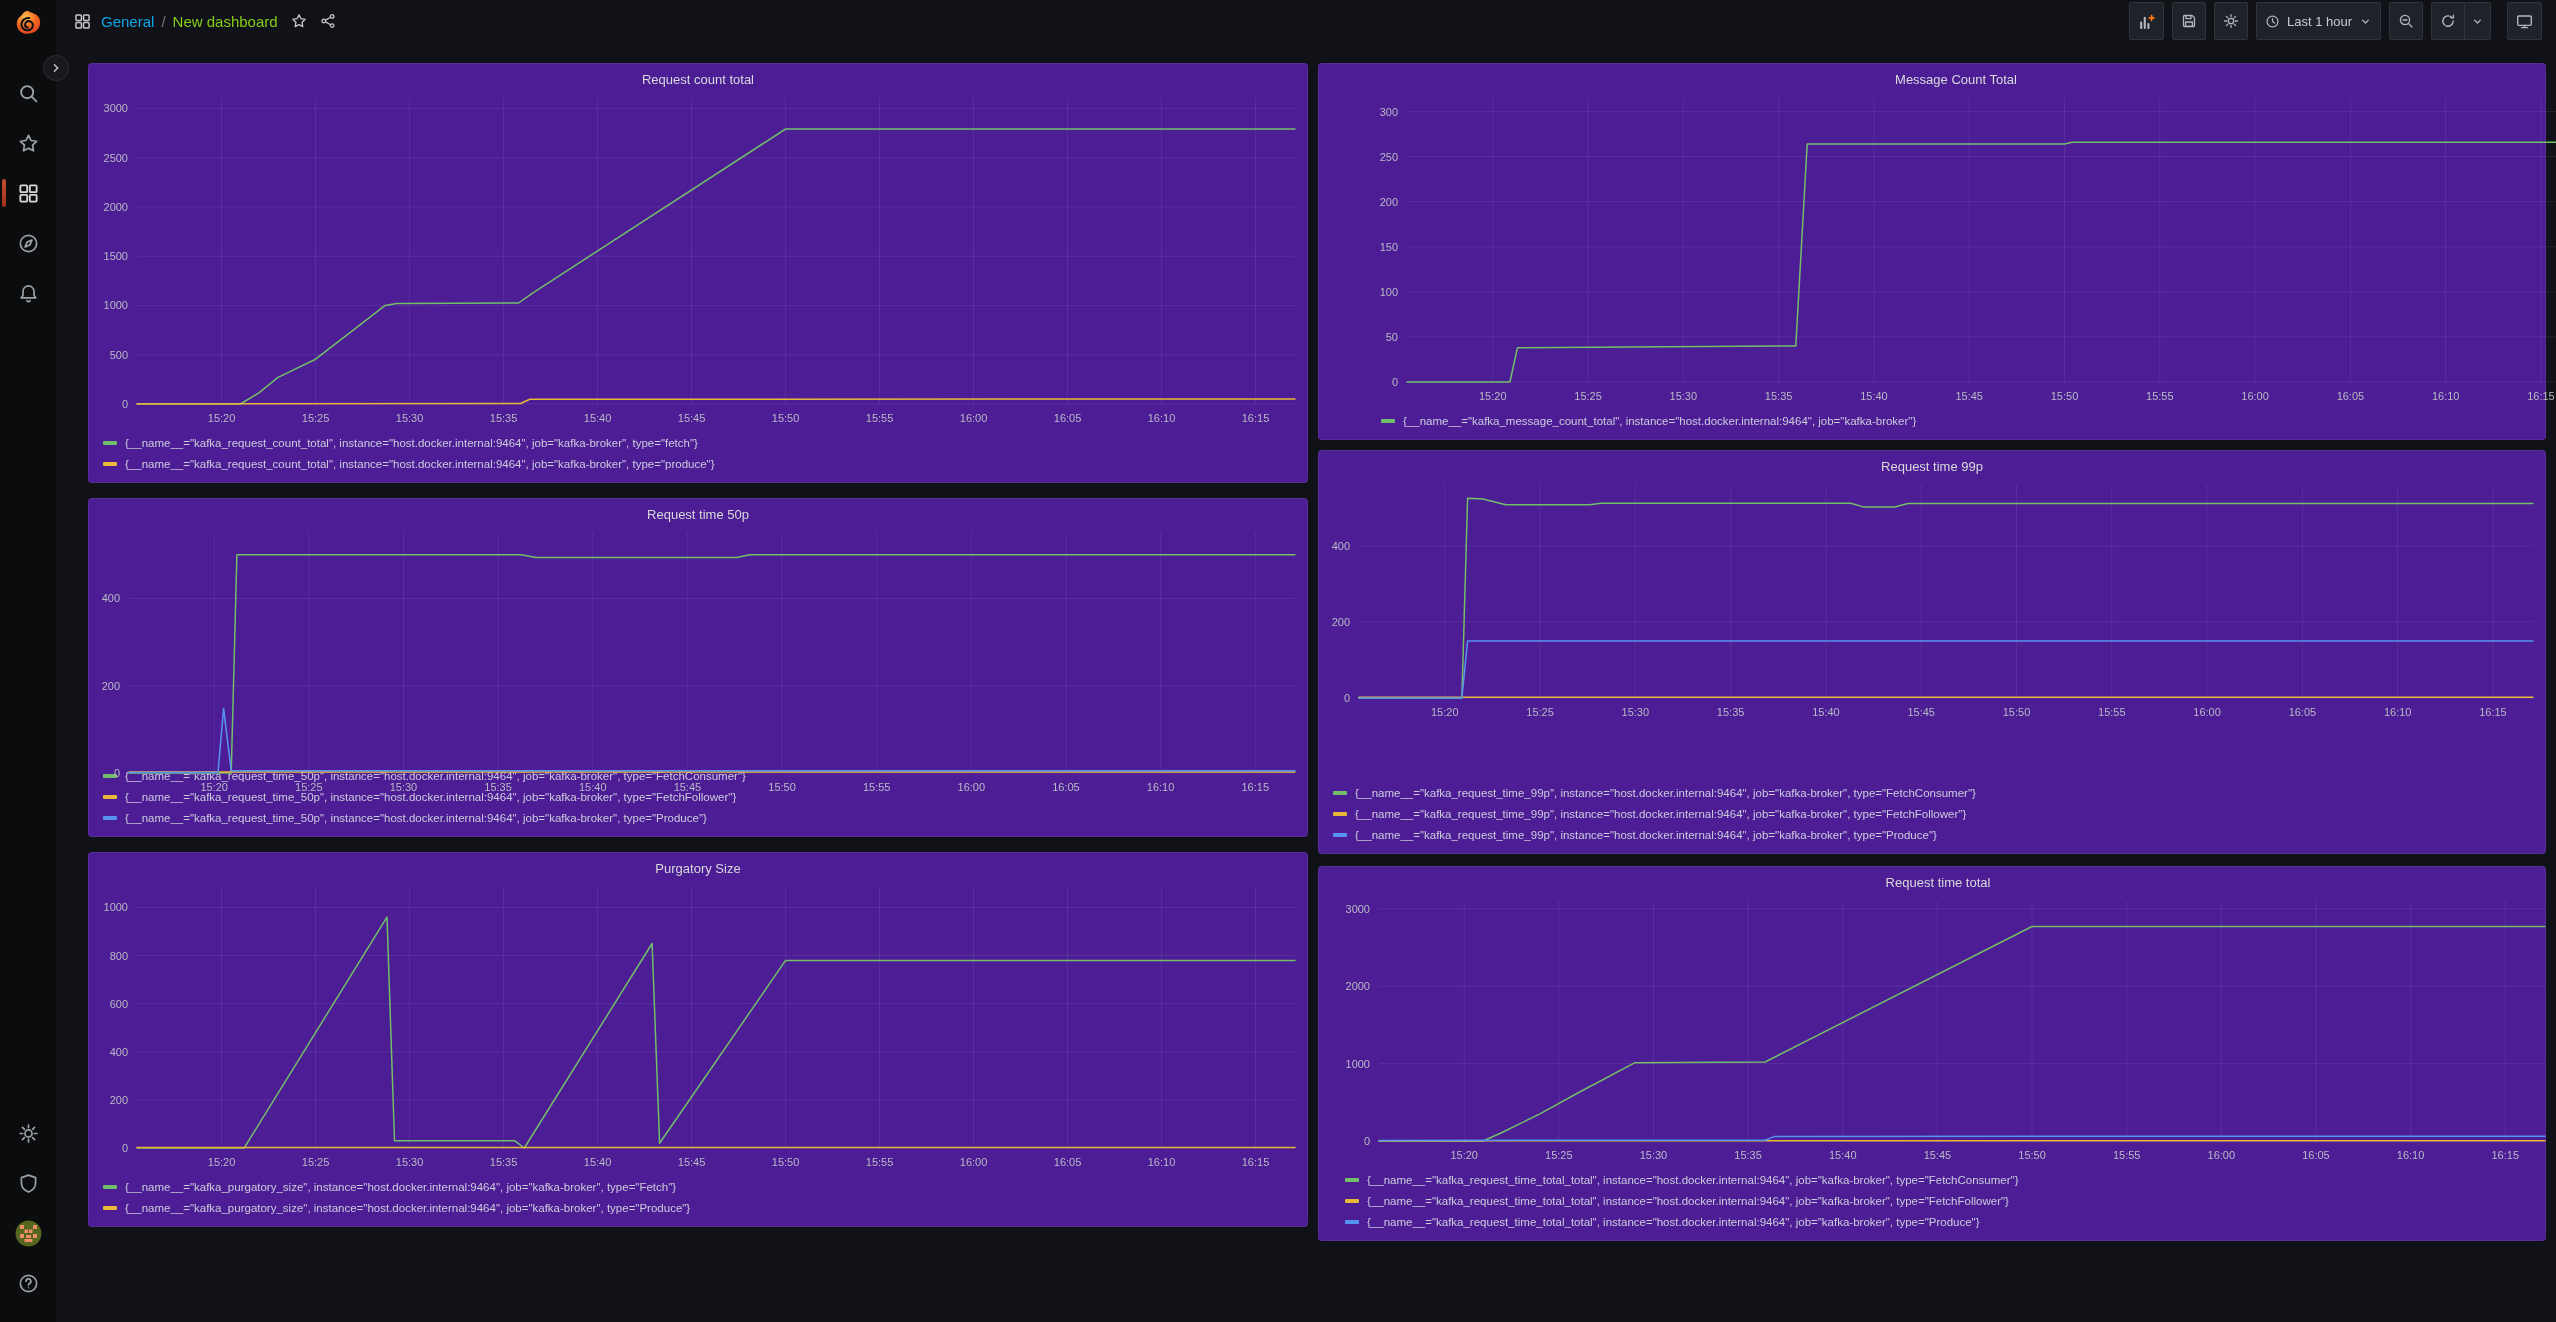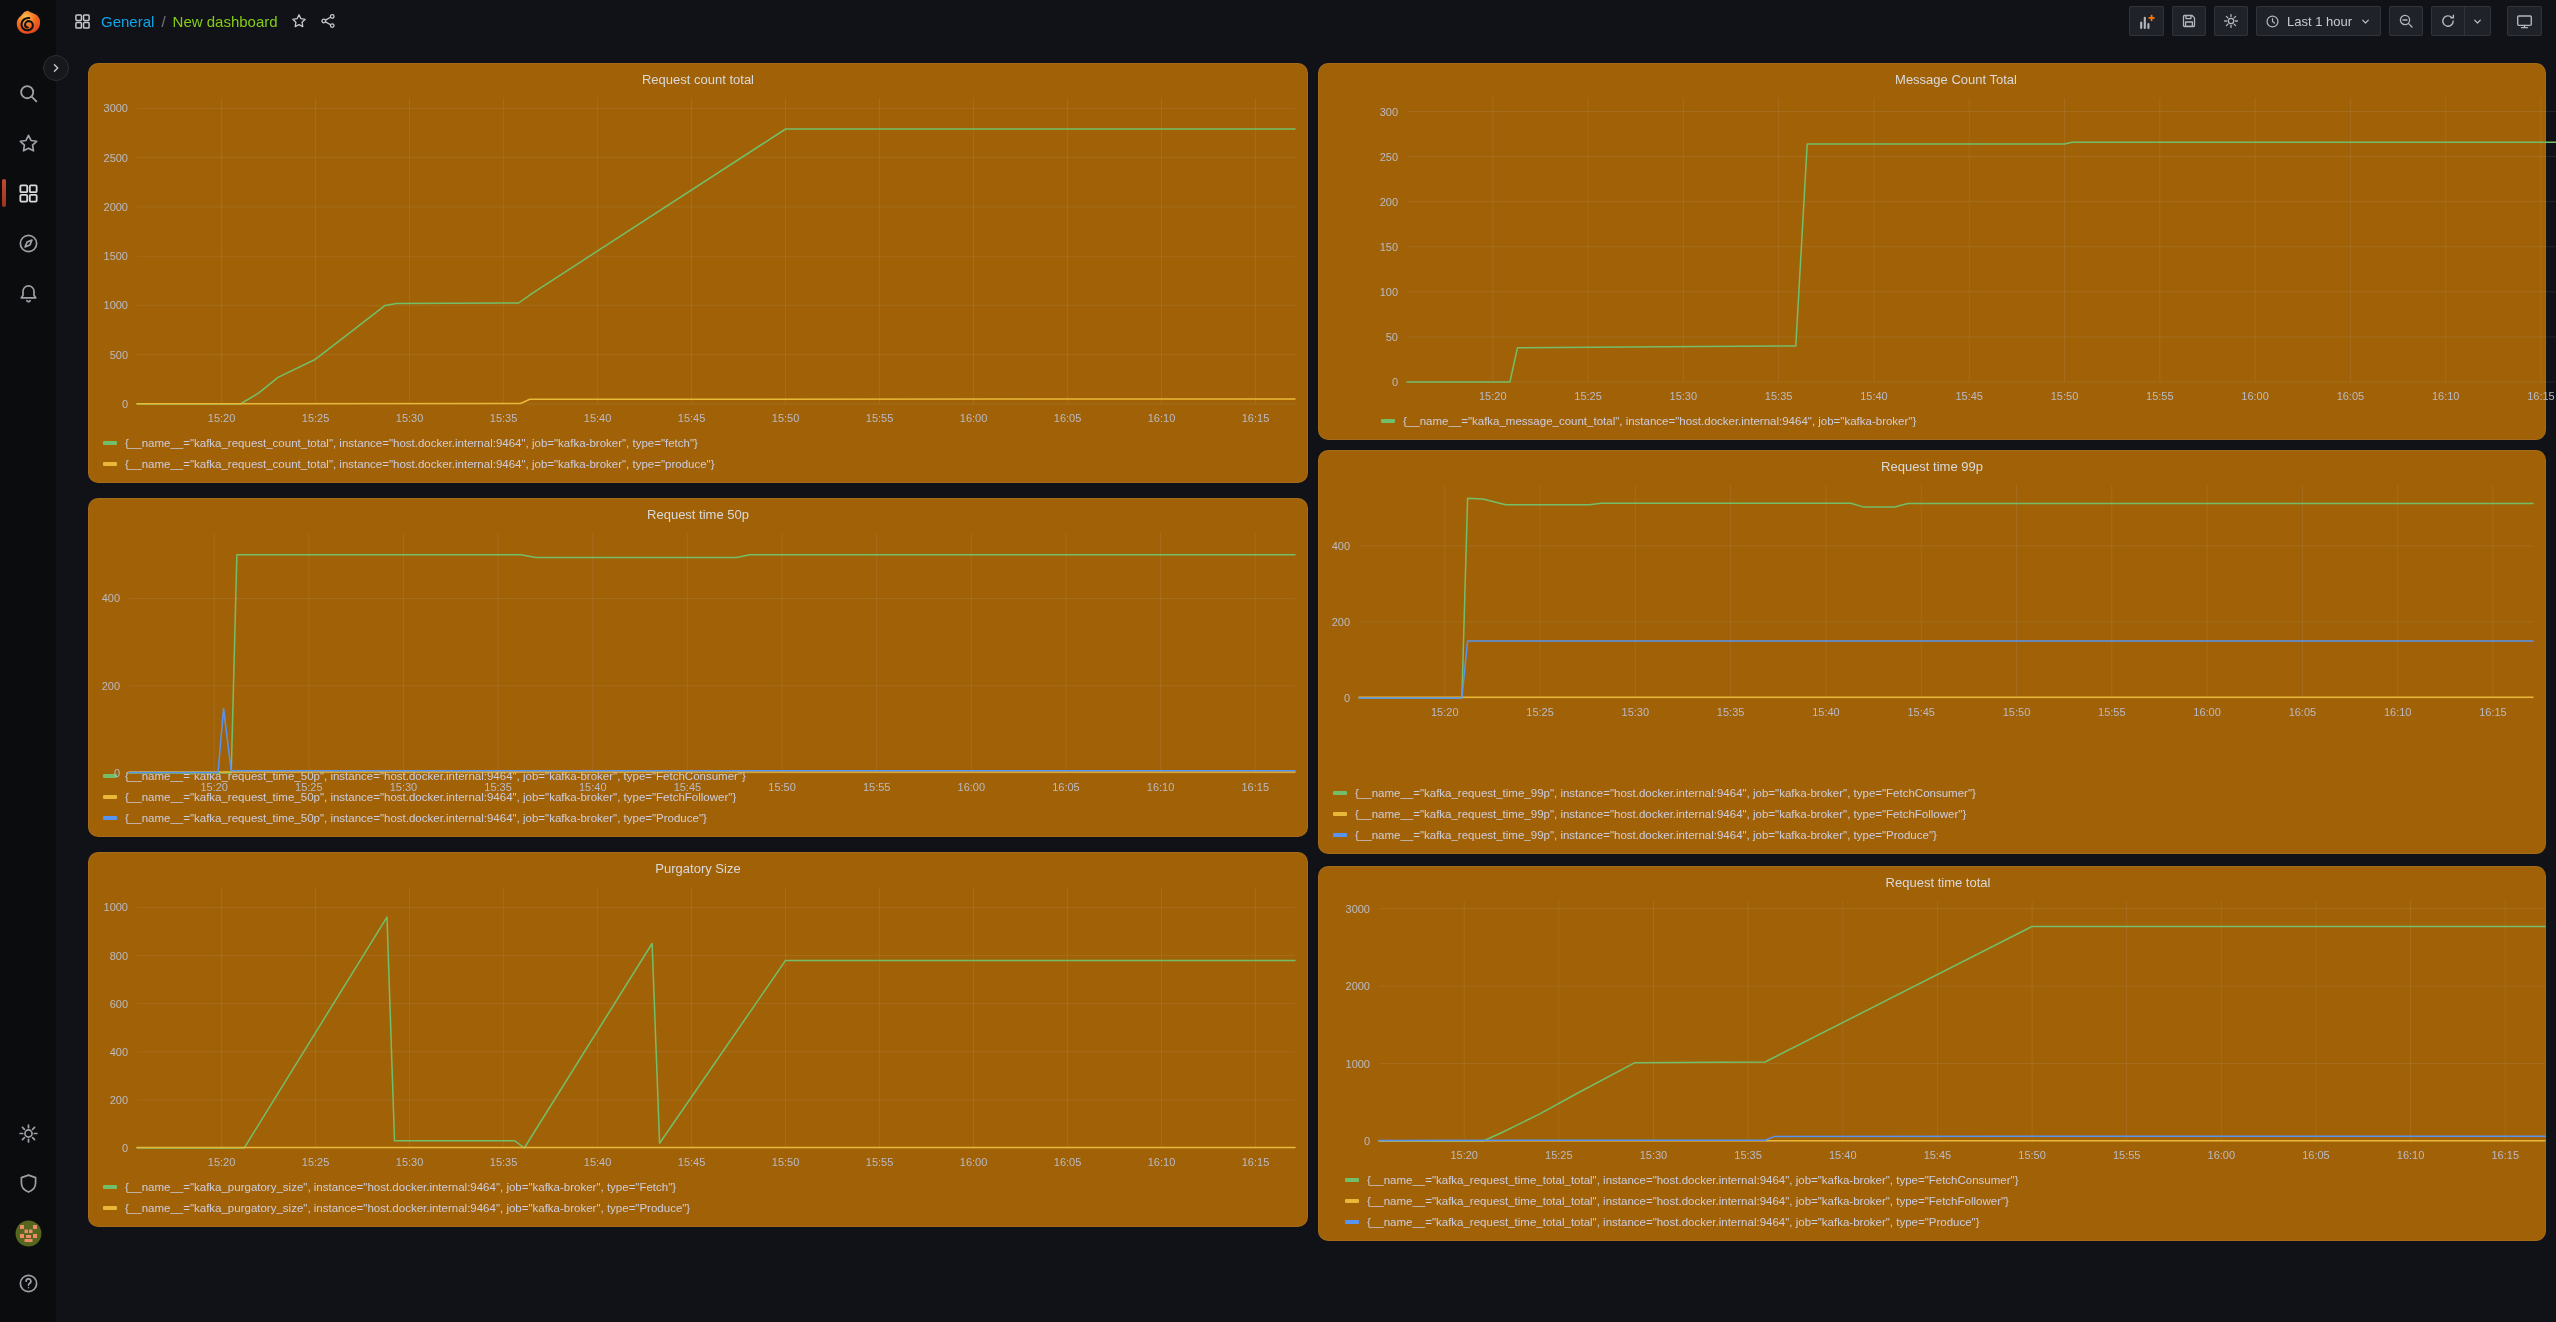--- a/index.html
+++ b/index.html
@@ -42,42 +42,42 @@
     position:absolute; left:56px; right:0; top:0; height:42px;
     display:flex; align-items:center; padding:0 14px 0 18px;
   }
   .crumb-icon { color:#c7c8cd; margin-right:10px; }
   .crumb-section { font-size:15px; color:#0ea5e9; cursor:pointer; }
   .crumb-sep { font-size:15px; color:#77787e; margin:0 7px; }
   .crumb-title { font-size:15px; color:#84cc16; font-weight:500; cursor:pointer; }
   .crumb-action { color:#c7c8cd; margin-left:13px; cursor:pointer; display:flex; }
   .toolbar { margin-left:auto; display:flex; align-items:center; gap:8px; }
   .tb-btn {
-    height:30px; min-width:34px; padding:0 8px; border-radius:2px;
+    height:38px; min-width:34px; padding:0 8px; border-radius:2px;
     background:#1f2229; border:1px solid rgba(204,204,220,0.10);
     color:#b4b6bc; display:flex; align-items:center; justify-content:center; gap:7px;
     cursor:pointer; font-family:inherit;
   }
   .tb-text { font-size:13px; font-weight:500; color:#c9cacd; white-space:nowrap; }
   .tb-group { display:flex; align-items:center; }
   .tb-group .tb-btn:first-child { border-top-right-radius:0; border-bottom-right-radius:0; }
   .tb-group .tb-btn:last-child  { border-top-left-radius:0; border-bottom-left-radius:0; border-left:none; min-width:26px; padding:0 5px; }
   .tb-kiosk { margin-left:8px; }
 
   
   .dash {
     position:absolute; left:56px; top:42px; right:0; bottom:0;
     padding:21px 10px 0 32px; display:flex; gap:10px; align-items:flex-start;
   }
   .col { display:flex; flex-direction:column; }
   .col-left  { width:1220px; }
   .col-right { width:1228px; }
 
   .panel {
-    background:#a16207; border:1px solid rgba(204,204,220,0.09); border-radius:10px;
+    background:#4c1d95; border:1px solid rgba(204,204,220,0.09); border-radius:4px;
     display:flex; flex-direction:column; width:100%;
   }
   .panel-header {
     height:26px; flex:none; display:flex; align-items:center; justify-content:center;
     padding-top:4px; cursor:pointer;
   }
   .panel-title { font-size:13px; font-weight:500; color:#d8d9da; }
   .chart { flex:1; min-height:0; position:relative; }
   .legend { flex:none; padding:2px 4px 8px 14px; }
   .legend-row { display:flex; align-items:center; height:21px; cursor:pointer; }

